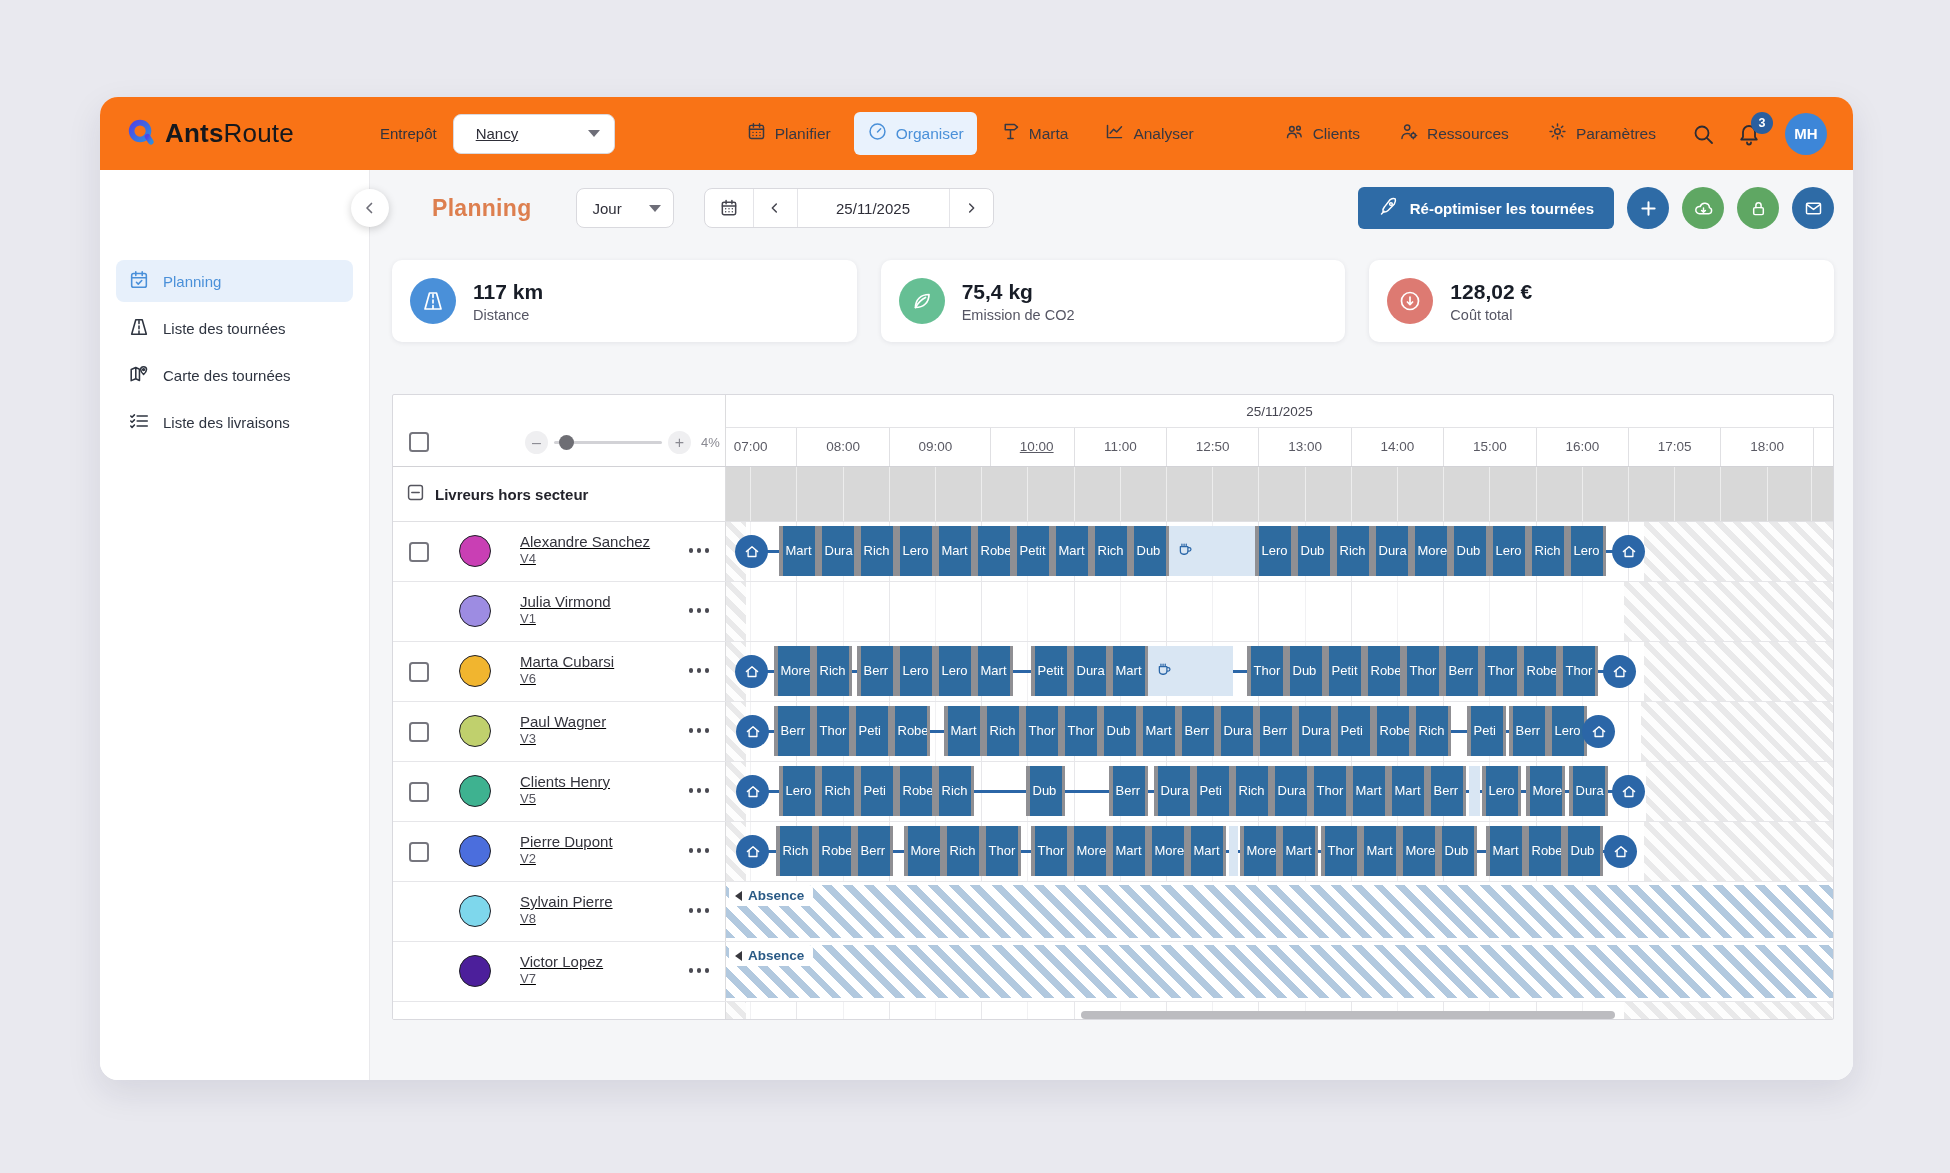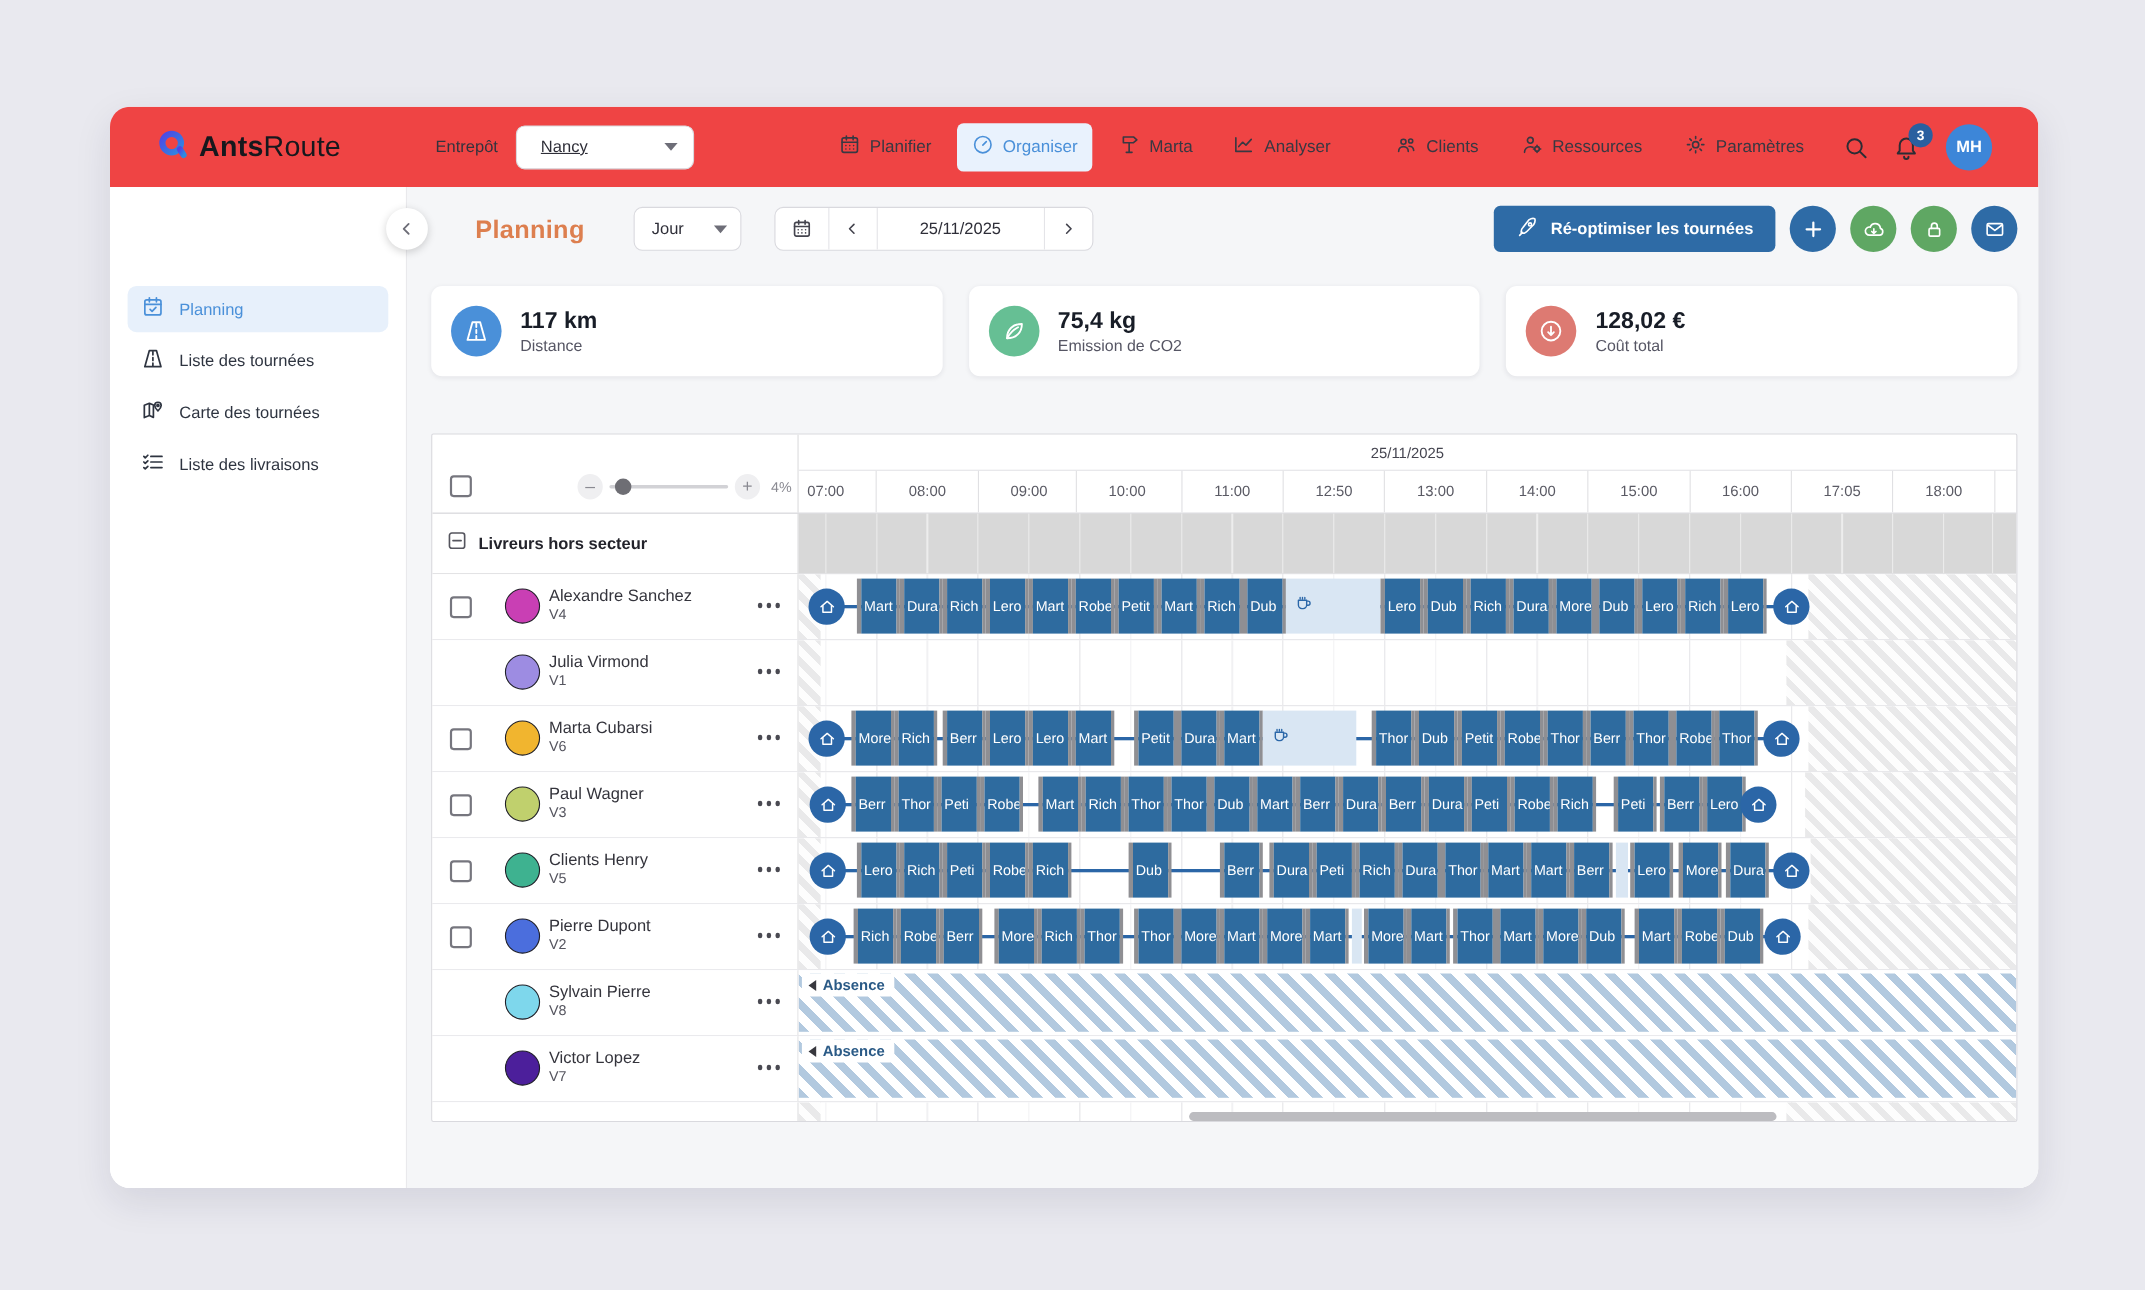--- a/index.html
+++ b/index.html
@@ -1,21 +1,21 @@
 <!DOCTYPE html>
 <html><head>
 <meta charset="utf-8">
 <style>
   * { box-sizing: border-box; margin: 0; padding: 0; }
   html,body { width:1950px; height:1173px; }
   body { background:#e9e9ef; font-family:"Liberation Sans", sans-serif; position:relative; overflow:hidden; }
   .card { position:absolute; left:100px; top:97px; width:1753px; height:983px; background:#fff; border-radius:18px; box-shadow:0 12px 34px rgba(30,30,70,.10); overflow:hidden; }
 
   
-  .topbar { height:73px; display:flex; align-items:center; padding:0 42px; background:#ef4444; }
+  .topbar { height:73px; display:flex; align-items:center; padding:0 26px; background:#f97316; }
   .brand { display:flex; align-items:center; gap:9px; }
   .brand-text { font-size:26px; color:#16181d; letter-spacing:.2px; }
   .brand-text b { font-weight:800; }
   .brand-text span { font-weight:300; }
   .wh-label { margin-left:86px; font-size:15px; color:#33333d; }
   .wh-select { margin-left:16px; width:162px; height:40px; border:1px solid #d9d9de; border-radius:8px; display:flex; align-items:center; padding:0 14px 0 22px; font-size:15px; color:#2e2e38; background:#fff; cursor:pointer; }
   .wh-select .grow { flex:1;text-decoration:underline; }
   .caret { width:0; height:0; border-left:6px solid transparent; border-right:6px solid transparent; border-top:7px solid #6e6e78; }
   .nav { display:flex; align-items:center; gap:10px; margin-left:118px; }
   .nav-item { display:flex; align-items:center; gap:8px; font-size:15.5px; font-weight:500; color:#383842; padding:9px 13px; border-radius:6px; cursor:pointer; white-space:nowrap; }
@@ -83,21 +83,21 @@
   .g-group-left svg { width:17px; height:17px; color:#55555e; cursor:pointer; }
   .g-group-label { font-size:15px; font-weight:700; color:#23232b; }
   .g-group-band { flex:1; background:
       repeating-linear-gradient(90deg, rgba(255,255,255,.55) 0 1px, transparent 1px 46.2px) -22px 0 / auto auto,
       #d8d8d8; }
   .g-row { height:60px; display:flex; border-bottom:1px solid #e6e6e9; }
   .g-row.partial { height:18px; border-bottom:none; overflow:hidden; }
   .row-left { width:333px; border-right:1px solid #dcdcde; position:relative; background:#fff; }
   .row-check { position:absolute; left:16px; top:20px; }
   .row-avatar { position:absolute; left:66px; top:13px; width:32px; height:32px; border-radius:50%; border:1.5px solid #202028; }
-  .row-nm { position:absolute; left:106px; top:11px; }
+  .row-nm { position:absolute; left:127px; top:11px;text-decoration:underline; }
   .row-name { font-size:15px; font-weight:500; color:#34343c; white-space:nowrap; }
   .row-veh { font-size:13px; color:#55555f; margin-top:1px; }
   .row-dots { position:absolute; right:16px; top:26px; display:flex; gap:3.5px; cursor:pointer; }
   .row-dots i { width:4.5px; height:4.5px; border-radius:50%; background:#4a4a52; }
   .lane { flex:1; position:relative; overflow:hidden;
       background:
       repeating-linear-gradient(90deg,#e7e7ea 0 1px, transparent 1px 92.4px) -22px 0,
       repeating-linear-gradient(90deg,#f1f1f3 0 1px, transparent 1px 46.2px) -22px 0;
   }
   .hatch { position:absolute; top:0; bottom:0; background:repeating-linear-gradient(45deg,#e9e9ea 0 6px,#fdfdfd 6px 13px); }
@@ -365,21 +365,21 @@
               <div class="z-btn">+</div>
               <div class="z-val">4%</div>
             </div>
           </div>
           <div class="g-head-right">
             <div class="g-date">25/11/2025</div>
             <div class="g-hours" id="g-hours">
                 <div class="hour-cell" style="left: -22px;">07:00</div>
                 <div class="hour-cell" style="left: 70.4px;">08:00</div>
                 <div class="hour-cell" style="left: 162.8px;">09:00</div>
-                <div class="hour-cell" style="left: 252px;">10:00</div>
+                <div class="hour-cell" style="left: 264px; text-decoration: underline;">10:00</div>
                 <div class="hour-cell" style="left: 347.6px;">11:00</div>
                 <div class="hour-cell" style="left: 440px;">12:50</div>
                 <div class="hour-cell" style="left: 532.4px;">13:00</div>
                 <div class="hour-cell" style="left: 624.8px;">14:00</div>
                 <div class="hour-cell" style="left: 717.2px;">15:00</div>
                 <div class="hour-cell" style="left: 809.6px;">16:00</div>
                 <div class="hour-cell" style="left: 902px;">17:05</div>
                 <div class="hour-cell" style="left: 994.4px;">18:00</div>
                 <div class="hour-cell" style="left: 1086.8px;">19:00</div>
               </div>

